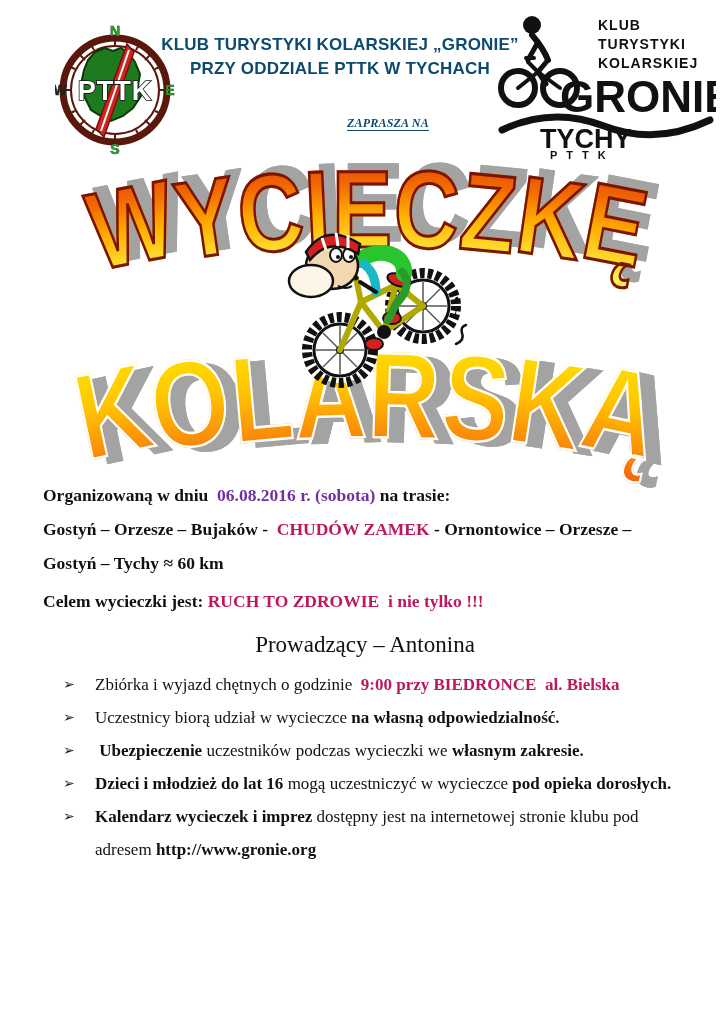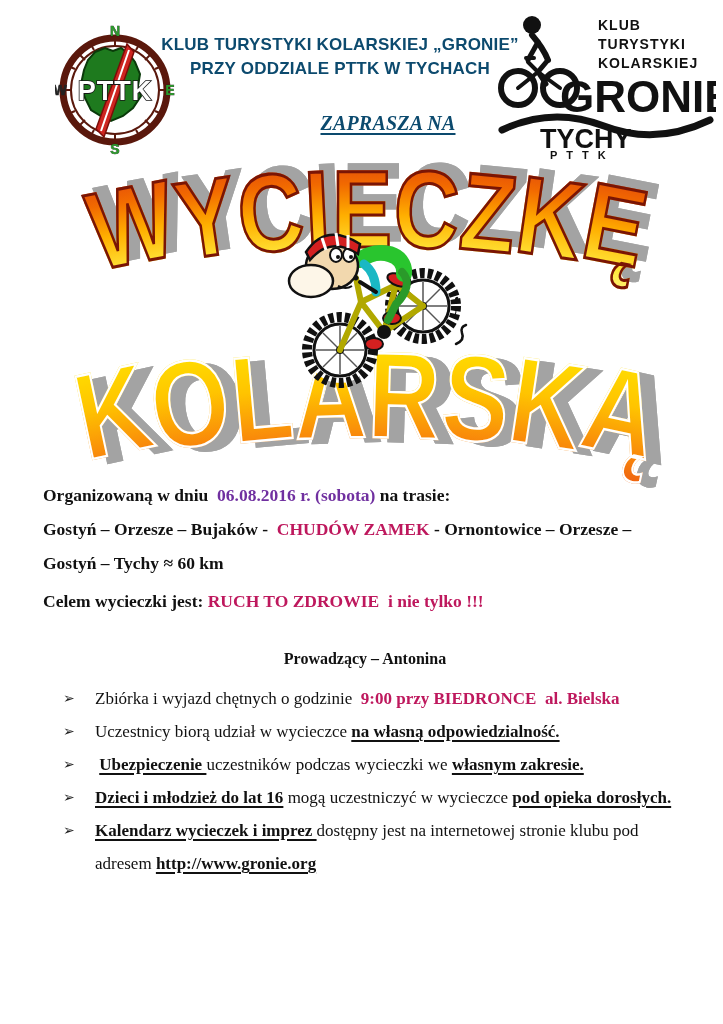--- a/index.html
+++ b/index.html
@@ -10,21 +10,21 @@
   }
   
   .header-text{
     position:absolute;left:140px;top:33px;width:400px;text-align:center;
     font-family:"Liberation Sans",sans-serif;font-weight:bold;
     font-size:17px;line-height:24px;color:#0c4a6e;letter-spacing:.2px;
   }
   .invite{
     display:inline-block;margin-top:30px;margin-left:96px;
     font-family:"Liberation Serif",serif;font-style:italic;font-weight:bold;
-    font-size:20px;text-decoration:underline;text-underline-offset:3px;
+    font-size:12px;text-decoration:underline;text-underline-offset:3px;
   }
   .logo-left{position:absolute;left:55px;top:24px;width:120px;height:132px;}
   .logo-right{position:absolute;left:498px;top:8px;width:218px;height:152px;}
   
   .wordart{
     position:absolute;text-align:center;white-space:nowrap;
     font-family:"Liberation Sans",sans-serif;font-weight:bold;
   }
   .wordart .wa-letter{
     display:inline-block;margin:0 1px;
@@ -42,27 +42,27 @@
   #wordart2 .wa-letter{
     background-image:linear-gradient(180deg,#ffea00 0%,#ffc400 45%,#f98a0a 78%,#ee5f10 100%);
     -webkit-text-stroke:2px #ffffff;
   }
   .cartoon{position:absolute;left:268px;top:208px;width:200px;height:182px;z-index:5;}
   
   .textblock{position:absolute;left:43px;top:478px;width:644px;font-size:17.5px;}
   .p{margin:0;line-height:34px;}
   .p-bold{font-weight:bold;}
   .p-goal{margin-top:4px;}
-  .p-leader{margin-top:24px;text-align:center;font-weight:bold;font-size:16px;}
+  .p-leader{margin-top:10px;text-align:center;font-weight:normal;font-size:23px;}
   .bullets{list-style:none;margin:6px 0 0 0;padding:0;}
   .bullets li{position:relative;padding-left:52px;line-height:33px;font-size:17px;}
   .bullets .marker{position:absolute;left:20px;top:0;font-size:14px;color:#222;}
   
   .b{font-weight:bold;}
-  .u{text-decoration:underline;text-decoration-thickness:2px;text-underline-offset:3px;}
+  .u{text-decoration-thickness:2px;text-underline-offset:3px;}
   .green{color:#be185d;font-family:Liberation Serif, serif;}
   .purple{color:#7030a0;}
 </style>
 </head>
 <body>
 
 <div class="page">
 
   <svg class="logo-left" viewBox="0 0 120 132">
     <circle cx="60" cy="66" r="52" fill="#fff" stroke="#5a180c" stroke-width="7"></circle>

